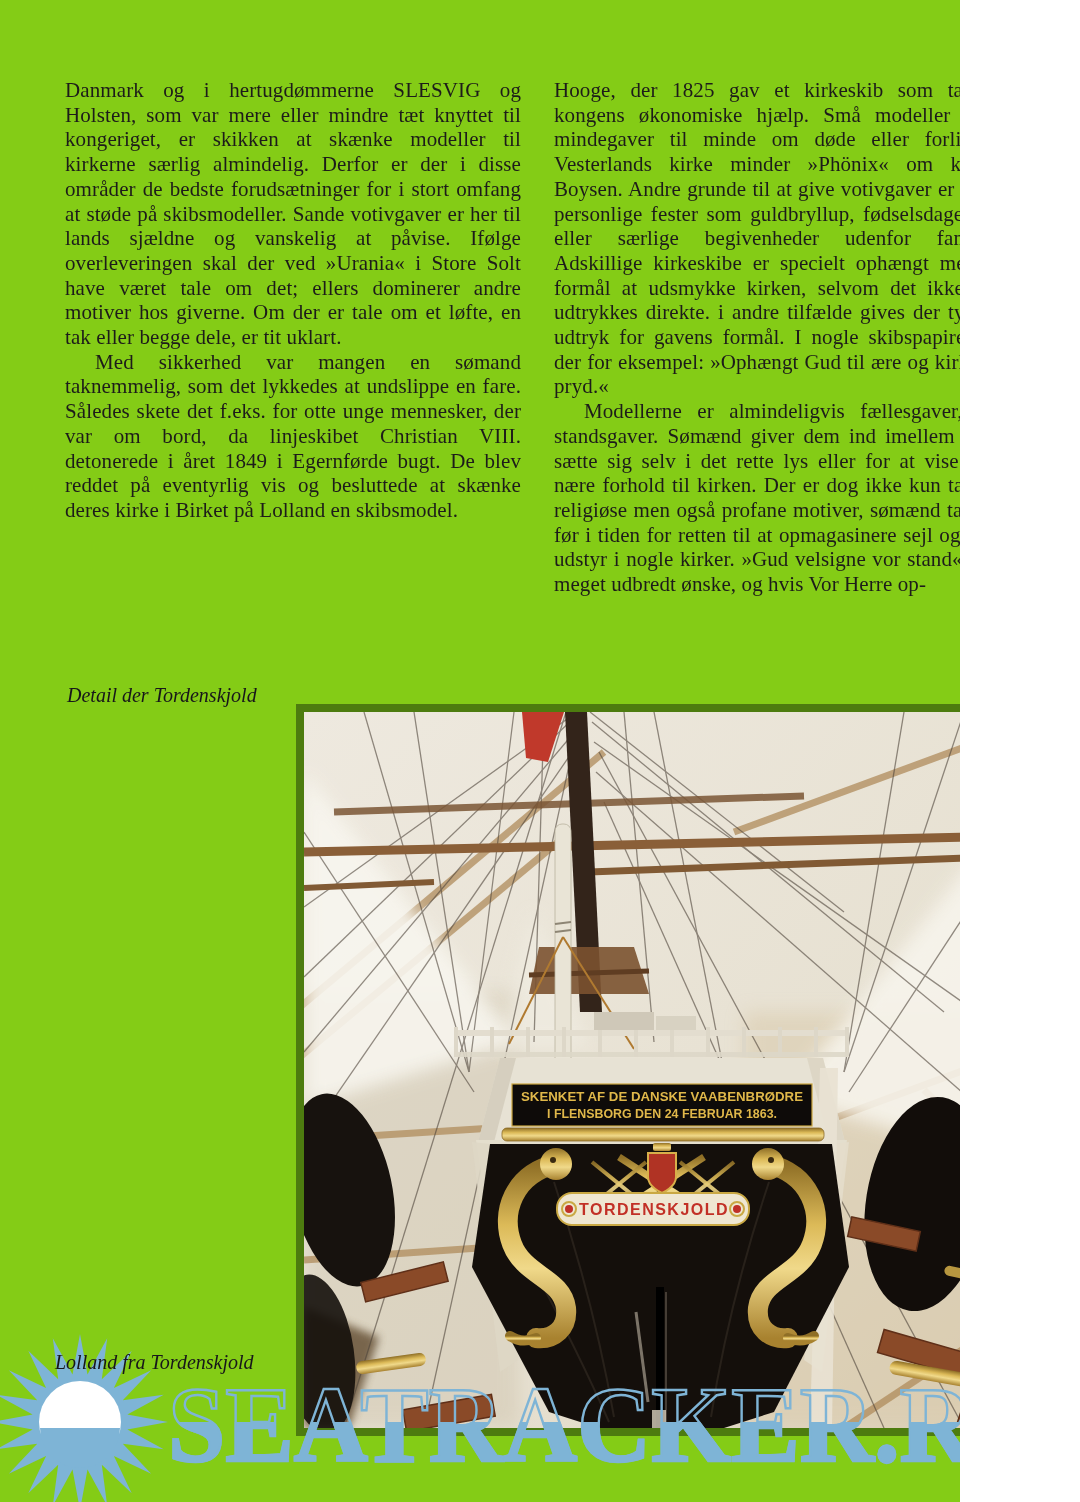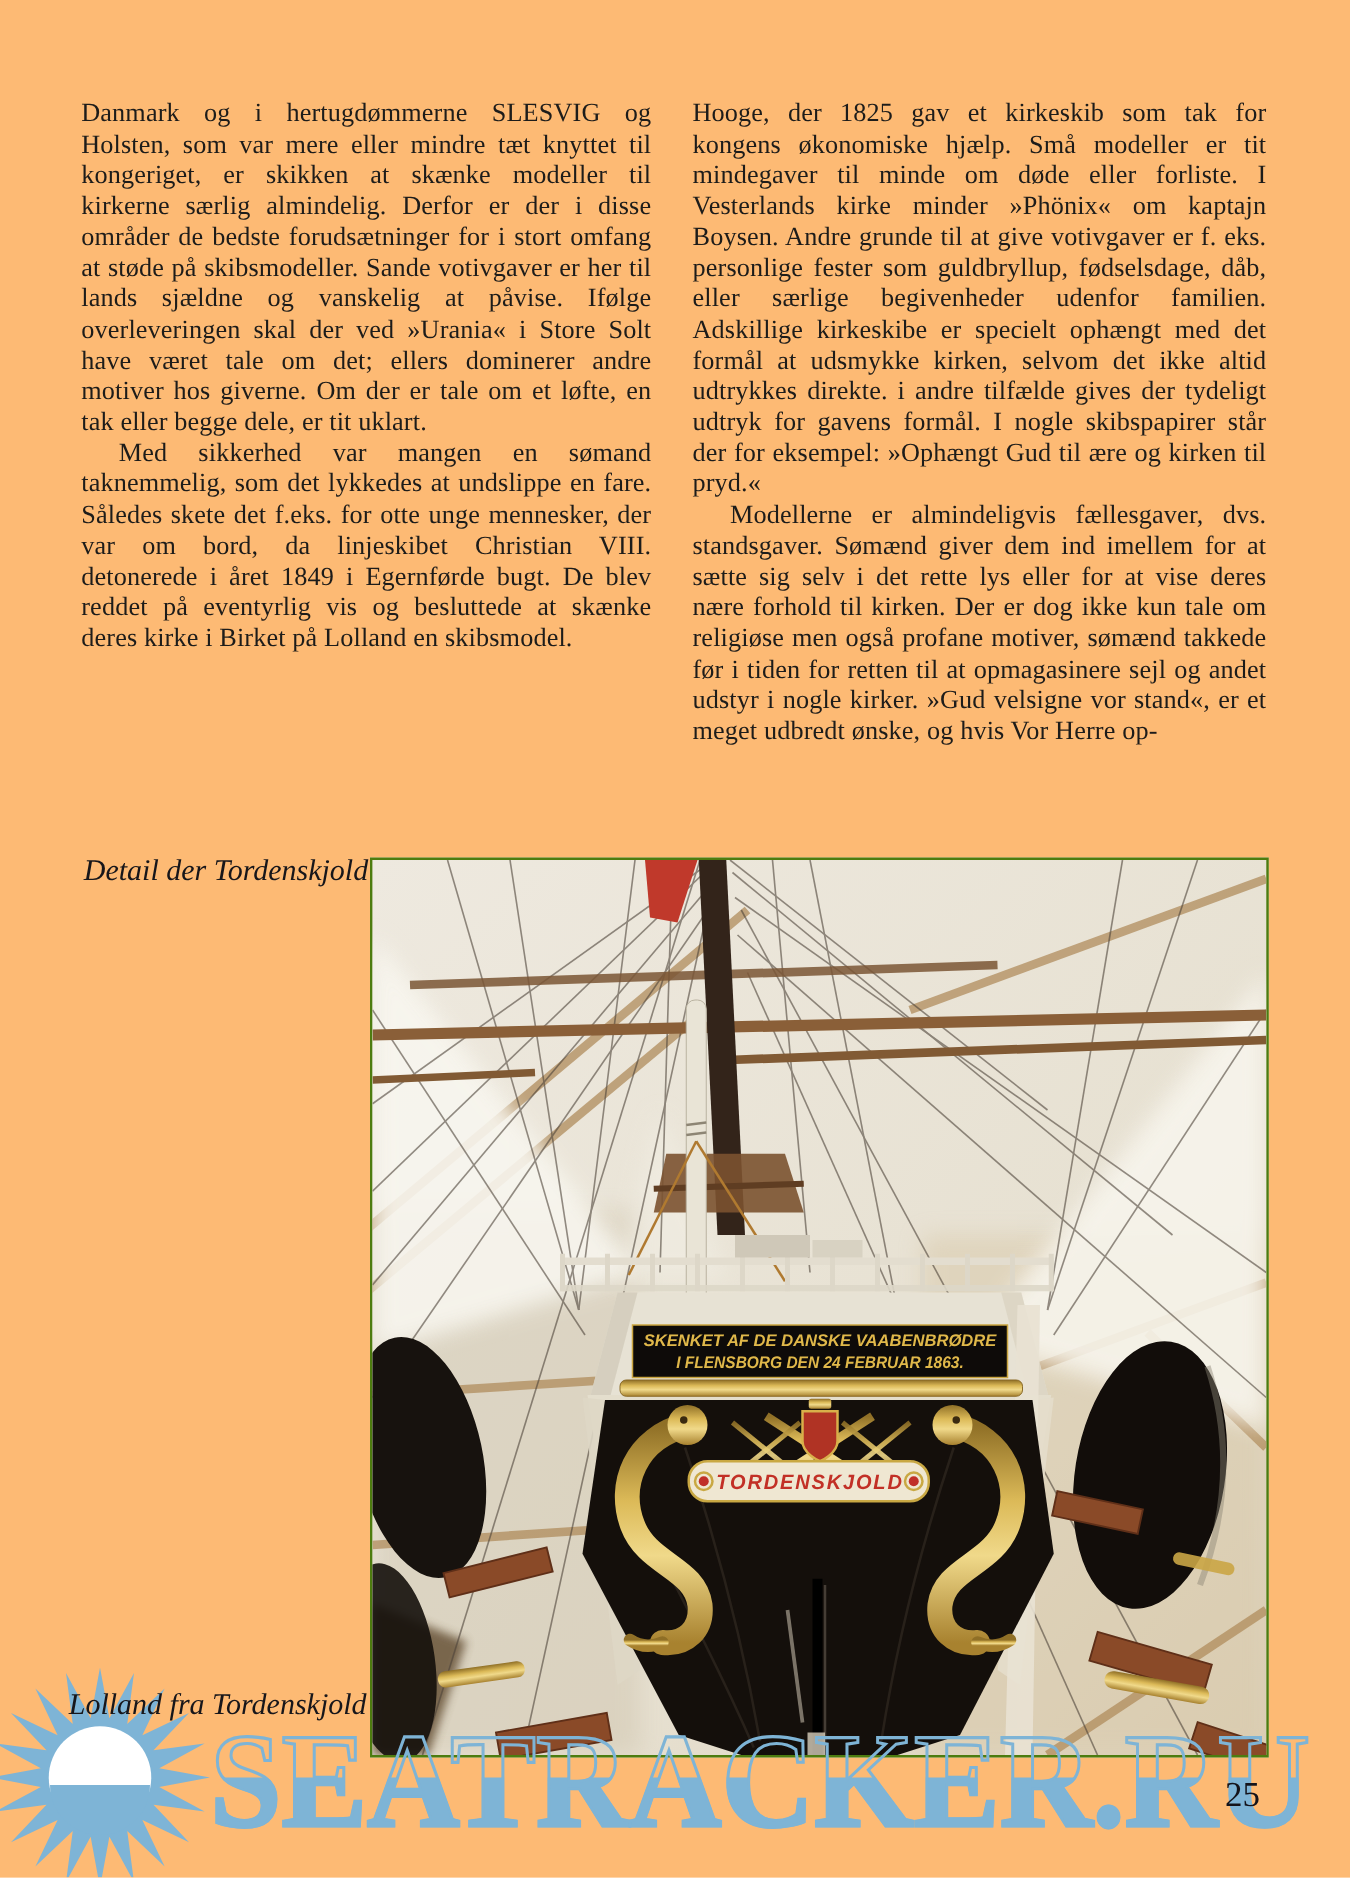--- a/index.html
+++ b/index.html
@@ -1,39 +1,38 @@
 <!DOCTYPE html>
 <html><head>
 <meta charset="utf-8">
 <style>
   html,body{margin:0;padding:0;}
   body{font-family:"Liberation Serif", serif;}
   .page{
-    position:relative; width:1080px; height:1502px;
-    background:#fdba74; overflow:hidden; color:#1c1c1c;
+    position:relative; width:960px; height:1502px;
+    background:#84cc16; overflow:hidden; color:#1c1c1c;
   }
   .col{
     position:absolute; top:78px; font-size:21px; line-height:24.7px;
     text-align:justify; color:#1d1c1a; letter-spacing:.1px;
   }
   .col-left{left:65px; width:456px;}
   .col-right{left:554px; width:459px;}
   .col p{margin:0;}
   .col p.indent{text-indent:30px;}
   .caption{
-    position:absolute; font-style:italic; font-size:24px; color:#17161a;
+    position:absolute; font-style:italic; font-size:20px; color:#17161a;
     white-space:nowrap; z-index:5;
   }
   .caption-top{left:67px; top:684px;}
   .caption-bottom{left:55px; top:1351px;}
   .photo{
-    position:absolute; left:296px; top:686px; width:715px; height:716px;
-    border:2px solid #4d7c0f; box-sizing:content-box; z-index:1;
+    position:absolute; left:296px; top:704px; width:715px; height:716px;
+    border:8px solid #4d7c0f; box-sizing:content-box; z-index:1;
     background:#ebe6db;
-    font-style:italic;
   }
   .photo svg{display:block;}
   .watermark{
     position:absolute; left:0; top:1330px; width:1080px; height:172px;
     z-index:3; pointer-events:none;
   }
   .page-number{
     position:absolute; left:980px; top:1421px; font-size:28px; color:#14131a;
     z-index:6;
   }

